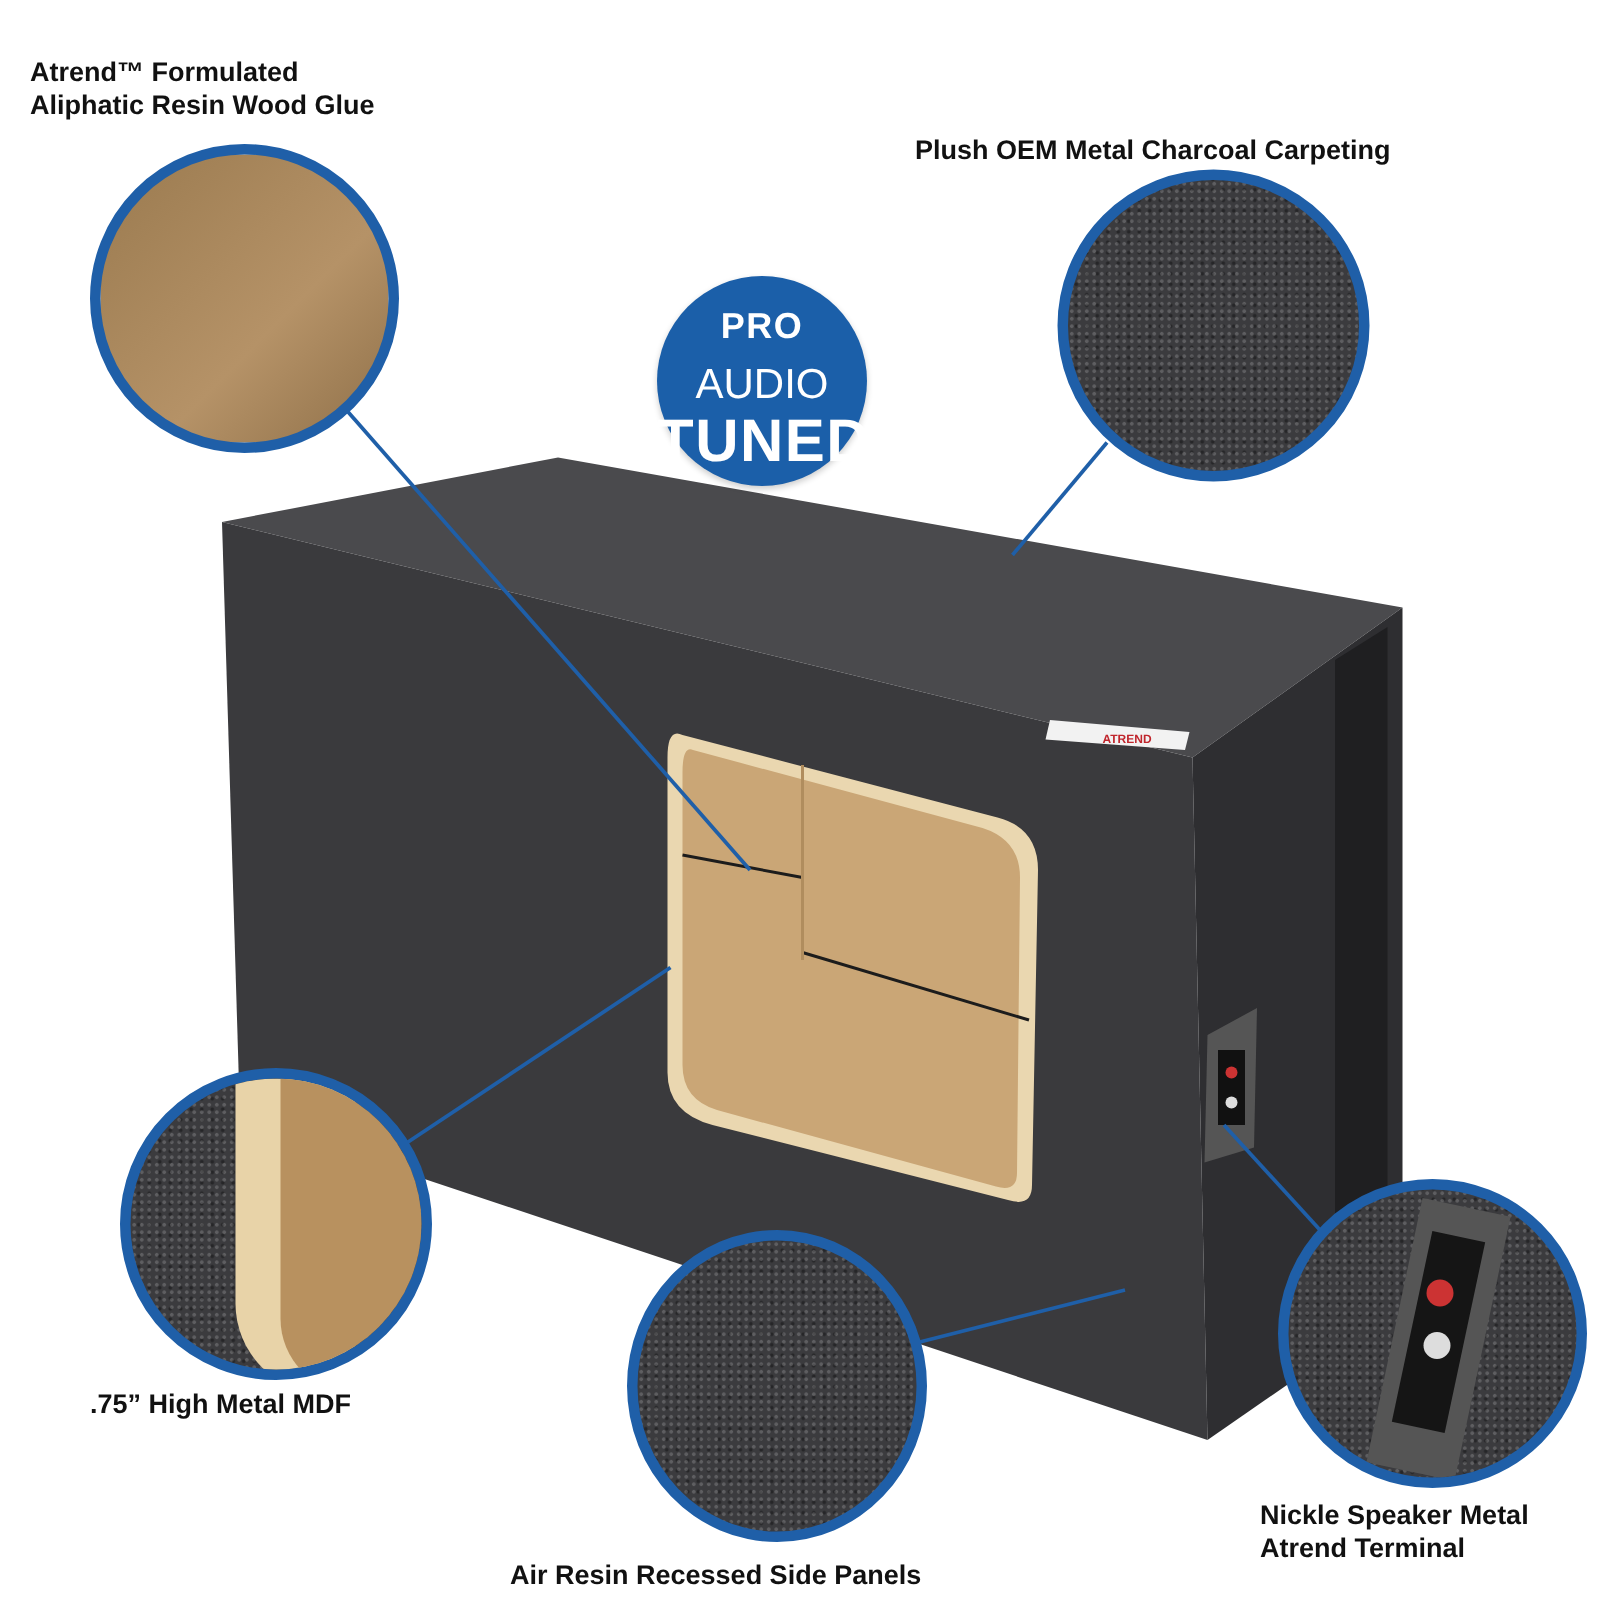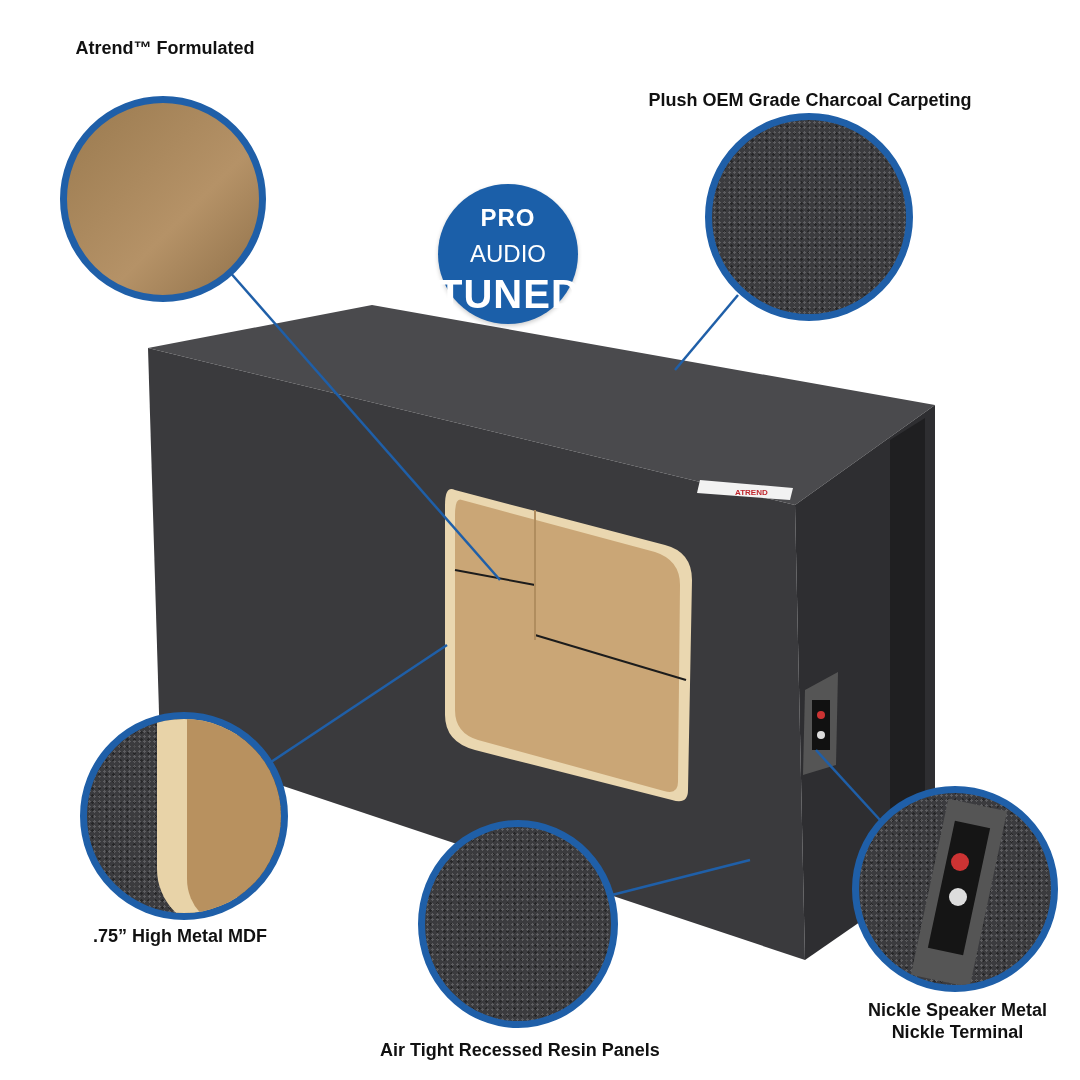--- a/index.html
+++ b/index.html
@@ -1,26 +1,26 @@
 <!DOCTYPE html>
 <html><head>
 <meta charset="utf-8">
 <style>
   html,body{margin:0;padding:0;background:#ffffff;}
   body{width:1080px;height:1080px;position:relative;overflow:hidden;font-family:"Liberation Sans",sans-serif;}
-  .label{position:absolute;font-weight:bold;color:#111;font-size:18px;line-height:22px;text-align:center;}
+  .label{position:absolute;font-weight:bold;color:#111;font-size:18px;line-height:22px;text-align:left;}
   .circle{position:absolute;border-radius:50%;border:7px solid #1f5fa8;box-sizing:border-box;overflow:hidden;}
   .carpet{background:#3b3b3e;
     background-image:radial-gradient(rgba(255,255,255,.18) 1px,transparent 1.4px),radial-gradient(rgba(0,0,0,.35) 1px,transparent 1.5px);
     background-size:5px 5px,7px 7px;background-position:0 0,2px 3px;}
   svg{position:absolute;left:0;top:0;}
   .badge{position:absolute;left:438px;top:184px;width:140px;height:140px;border-radius:50%;background:#1b5fa9;color:#fff;text-align:center;
     box-shadow:0 2px 4px rgba(0,0,0,.2);}
   .badge .l1{position:absolute;top:20px;left:0;right:0;font-size:24px;font-weight:bold;letter-spacing:1px;text-align:center;}
-  .badge .l2{position:absolute;top:56px;left:0;right:0;font-size:24px;font-weight:normal;}
+  .badge .l2{position:absolute;top:56px;left:0;right:0;font-size:28px;font-weight:normal;}
   .badge .l3{position:absolute;top:88px;left:0;right:0;font-size:40px;font-weight:bold;letter-spacing:1px;}
 </style>
 </head>
 <body>
 
 <svg width="1080" height="1080">
 
   <polygon points="148,348 372,305 935,405 795,505" fill="#4a4a4d"></polygon>
 
   <polygon points="148,348 795,505 805,960 160,745" fill="#3a3a3d"></polygon>
@@ -67,26 +67,27 @@
 </div>
 
 <div class="badge">
   <div class="l1">PRO</div>
   <div class="l2">AUDIO</div>
   <div class="l3">TUNED</div>
 </div>
 
 <div class="label" style="left:20px;top:37px;width:290px;">
   <div>Atrend™ Formulated</div>
+  <div>Aliphatic Resin Wood Glue</div>
 </div>
 <div class="label" style="left:610px;top:89px;width:400px;">
-  <div>Plush OEM Grade Charcoal Carpeting</div>
+  <div>Plush OEM Metal Charcoal Carpeting</div>
 </div>
 <div class="label" style="left:60px;top:925px;width:240px;">
   <div>.75” High Metal MDF</div>
 </div>
 <div class="label" style="left:340px;top:1039px;width:360px;">
-  <div>Air Tight Recessed Resin Panels</div>
+  <div>Air Resin Recessed Side Panels</div>
 </div>
 <div class="label" style="left:840px;top:999px;width:235px;">
   <div>Nickle Speaker Metal</div>
-  <div>Nickle Terminal</div>
+  <div>Atrend Terminal</div>
 </div>
 
 </body></html>

